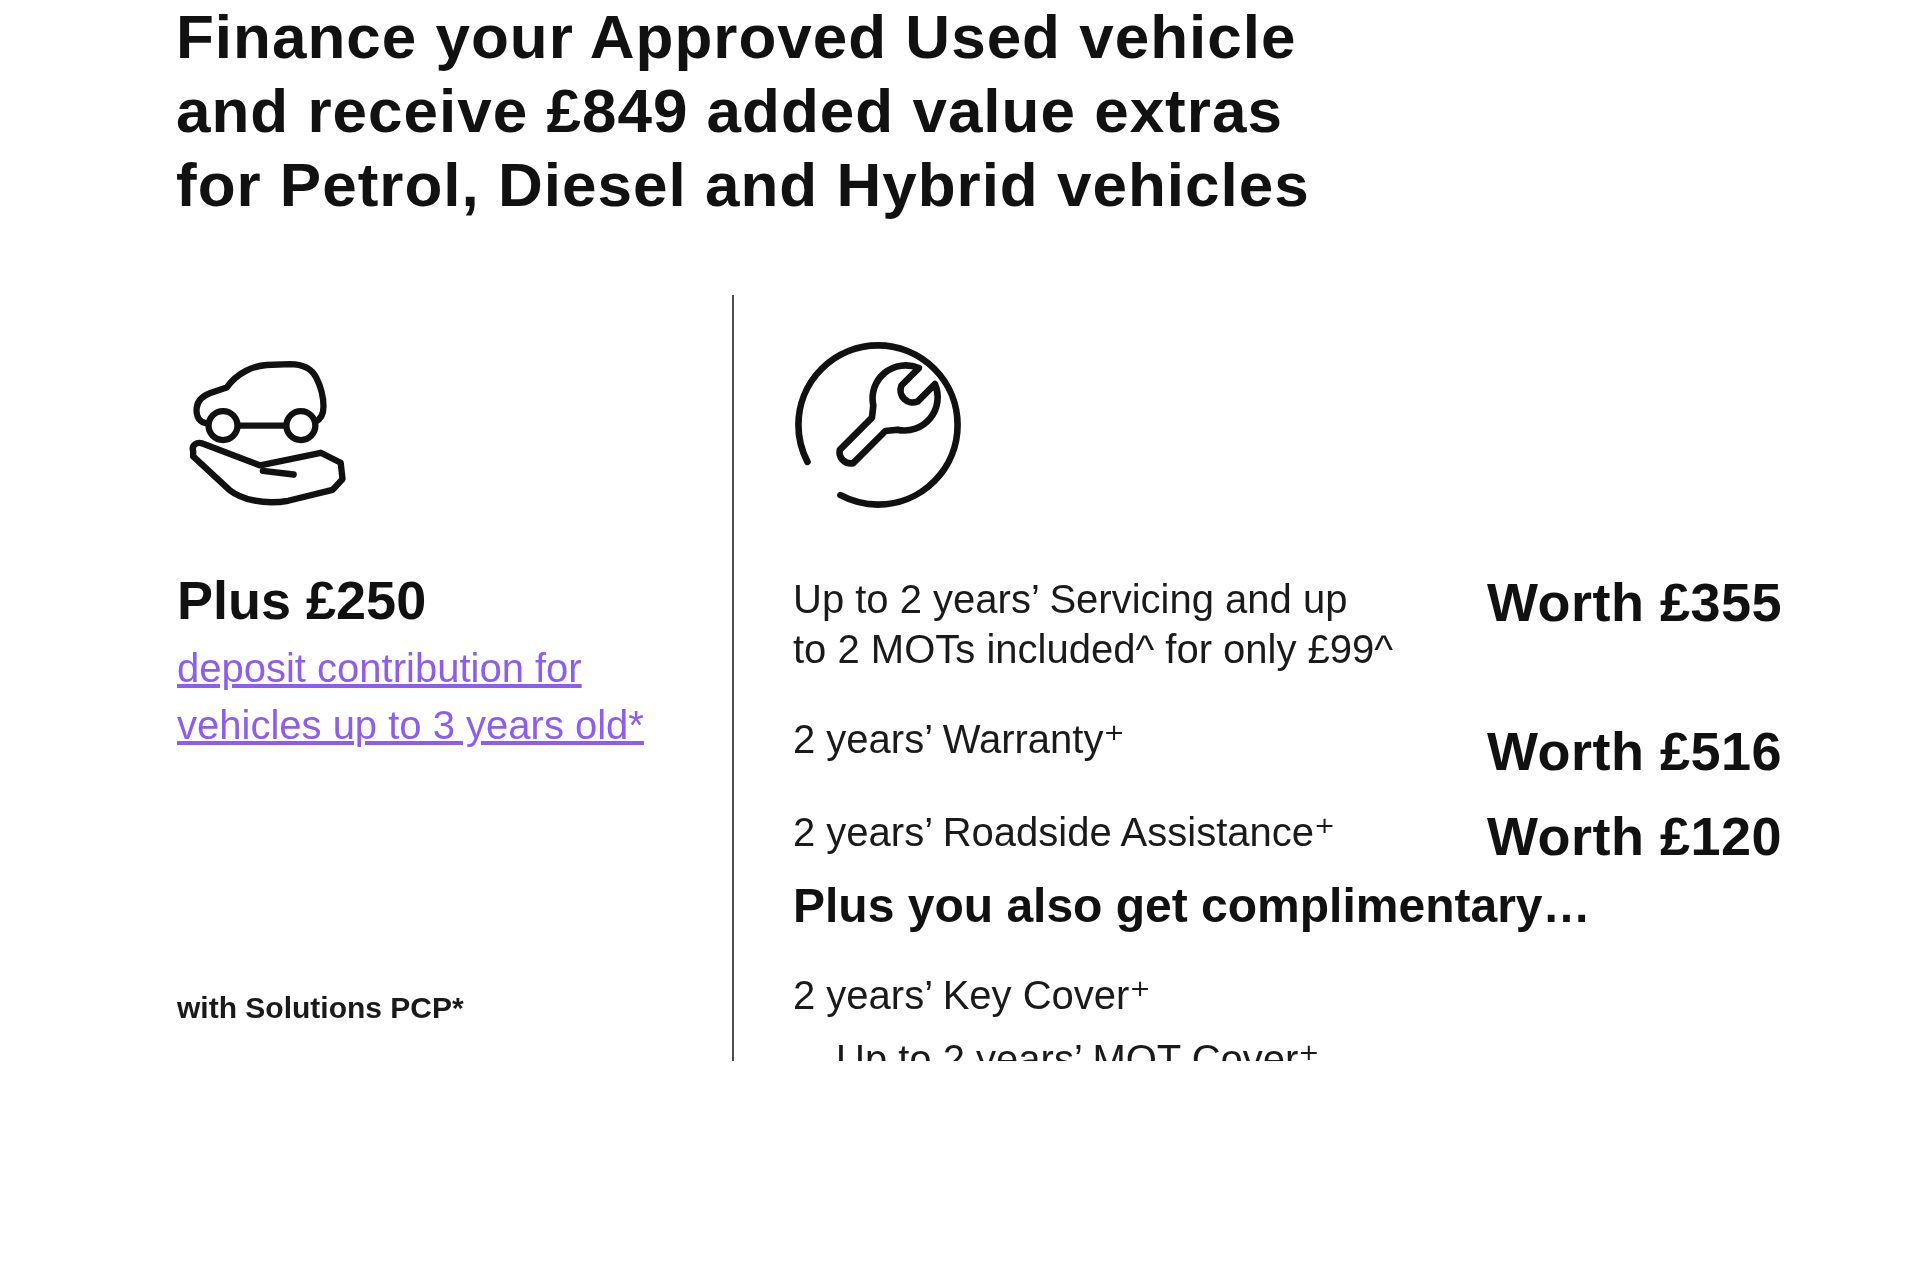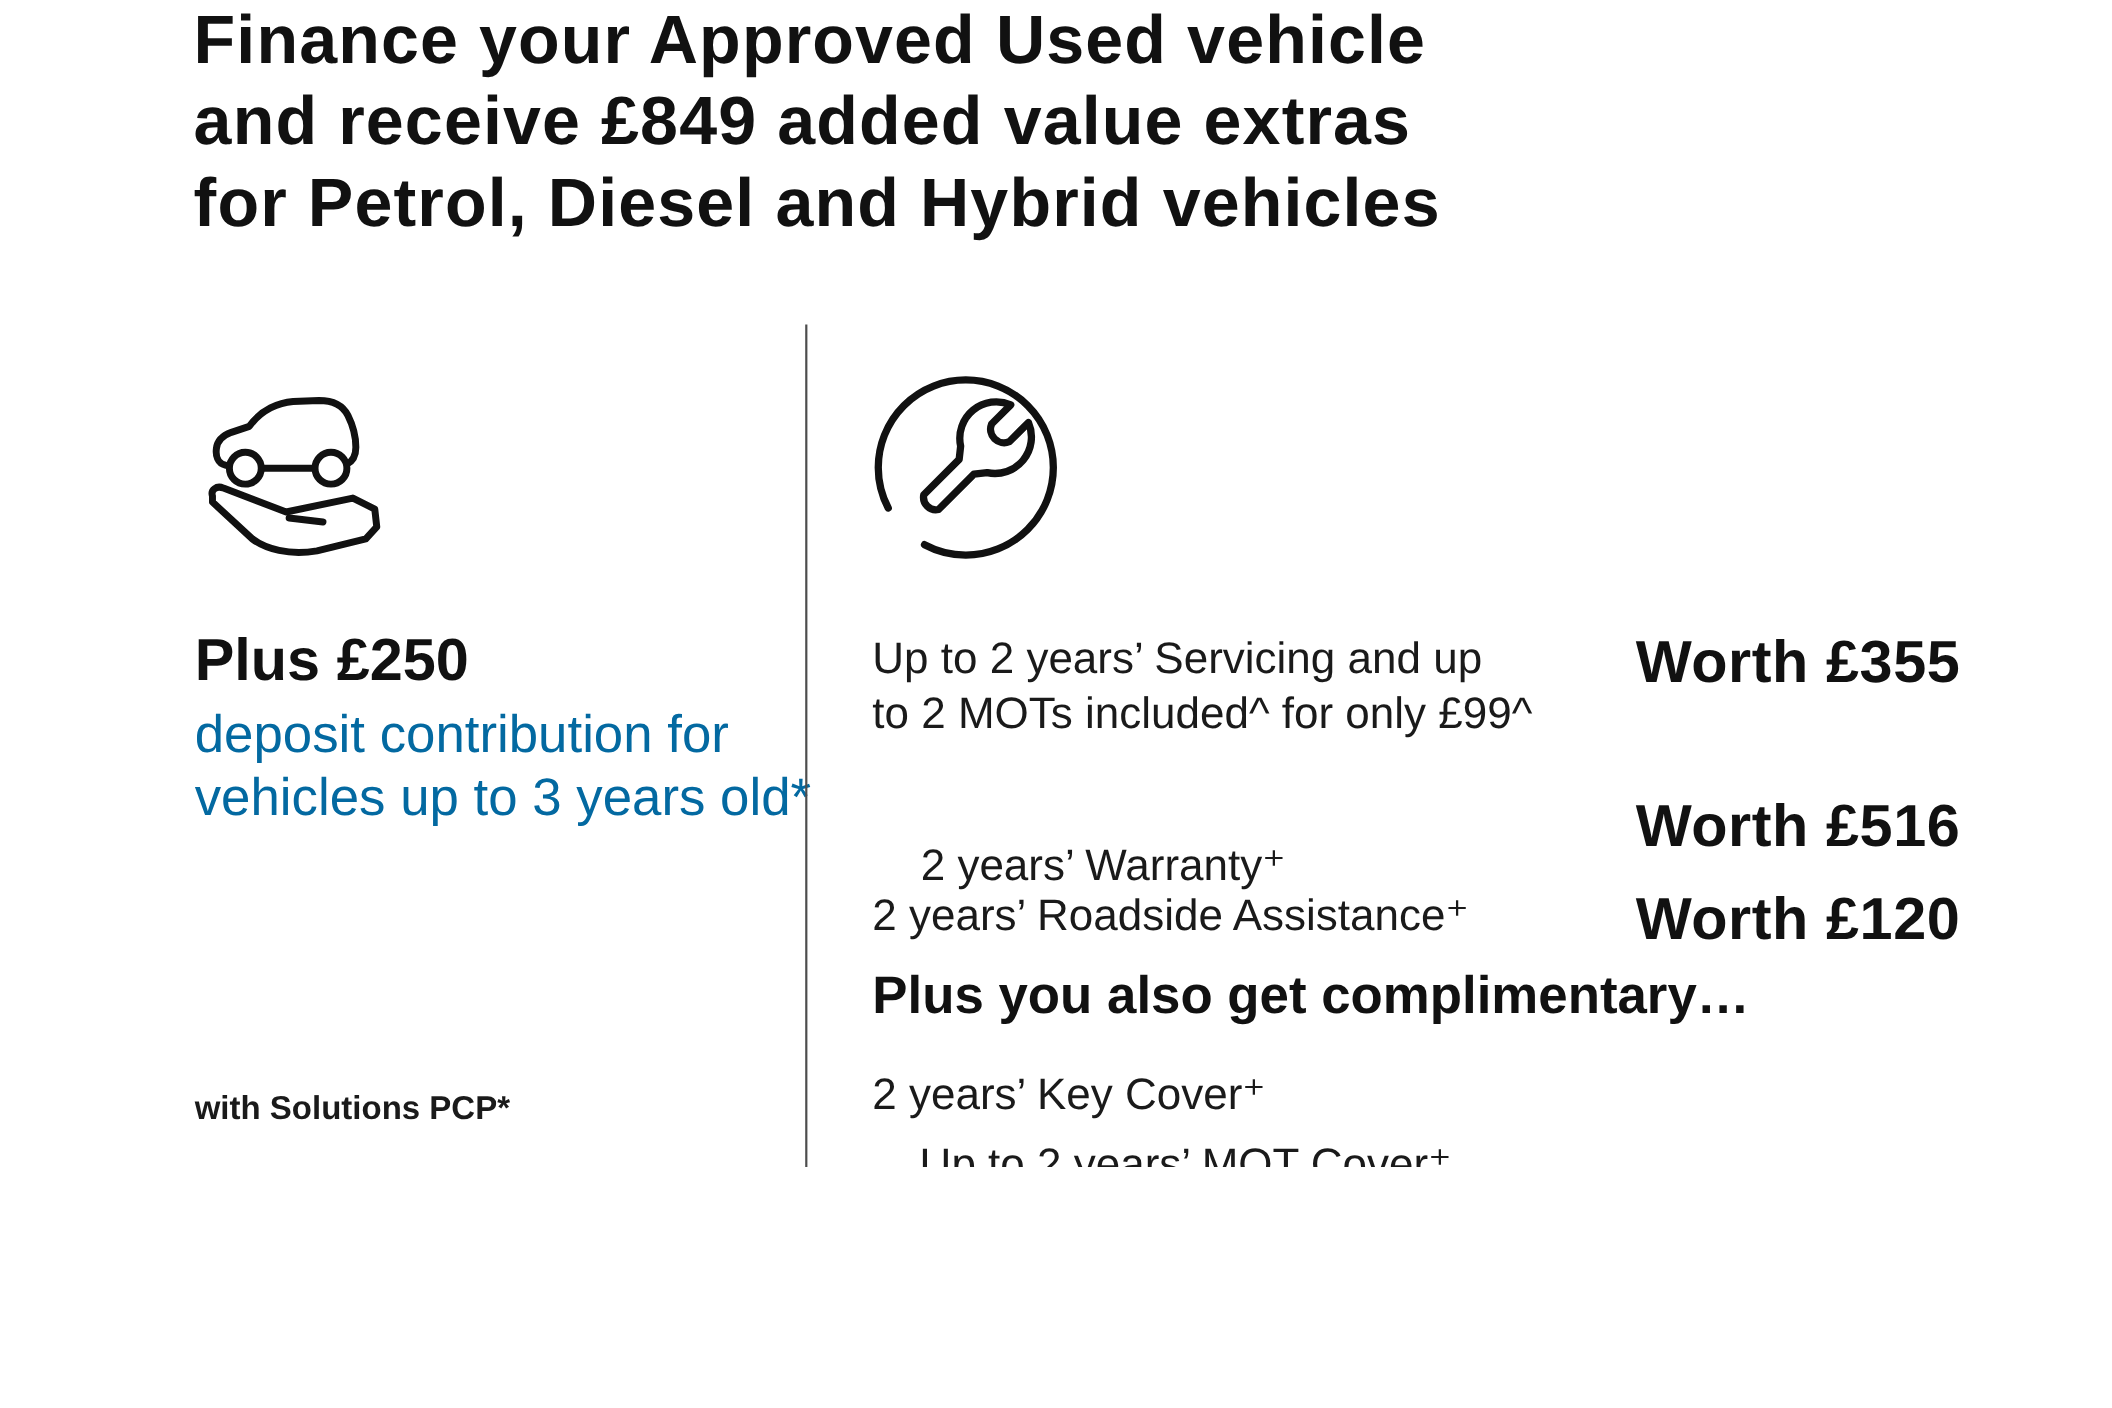--- a/index.html
+++ b/index.html
@@ -13,29 +13,29 @@
   }
   .abs{position:absolute;}
   .headline{
     left:176px;top:0;
     font-size:62px;line-height:74px;font-weight:700;
     letter-spacing:1px;color:#111;
     white-space:nowrap;
   }
   .big-bold{font-weight:700;color:#111;white-space:nowrap;}
   .plus-amount{left:177px;top:570px;font-size:54px;line-height:60px;}
-  .deposit{left:177px;top:640px;font-size:48px;line-height:57px;color:#0369a1;white-space:nowrap;}
+  .deposit{left:177px;top:640px;font-size:40px;line-height:57px;color:#8b5cf6;white-space:nowrap;text-decoration:underline;}
   .apr{left:177px;top:852px;font-size:50px;line-height:63px;}
   .apr-note{left:177px;top:990px;font-size:30px;line-height:36px;font-weight:700;color:#1a1a1a;white-space:nowrap;}
   .divider{left:732px;top:295px;width:2px;height:840px;background:#4d4d4d;}
   .benefit-label{font-size:40px;line-height:50px;color:#1a1a1a;white-space:nowrap;}
   .worth{font-size:54px;line-height:60px;letter-spacing:0.5px;text-align:right;}
   .row1-label{left:793px;top:574px;}
   .row1-worth{left:1487px;top:572px;}
-  .row2-label{left:793px;top:762px;margin-left:44px;}
+  .row2-label{left:793px;top:714px;}
   .row2-worth{left:1487px;top:721px;}
   .row3-label{left:793px;top:807px;}
   .row3-worth{left:1487px;top:806px;}
   .compl-heading{left:793px;top:878px;font-size:48px;line-height:56px;}
   .compl-item1{left:793px;top:970px;}
   .compl-item2{left:793px;top:1034px;margin-left:43px;}
   .footer-bar{left:0;top:1203px;width:1920px;height:77px;background:#e6e6e6;}
   .icon-box svg{display:block;}
 </style>
 </head>

